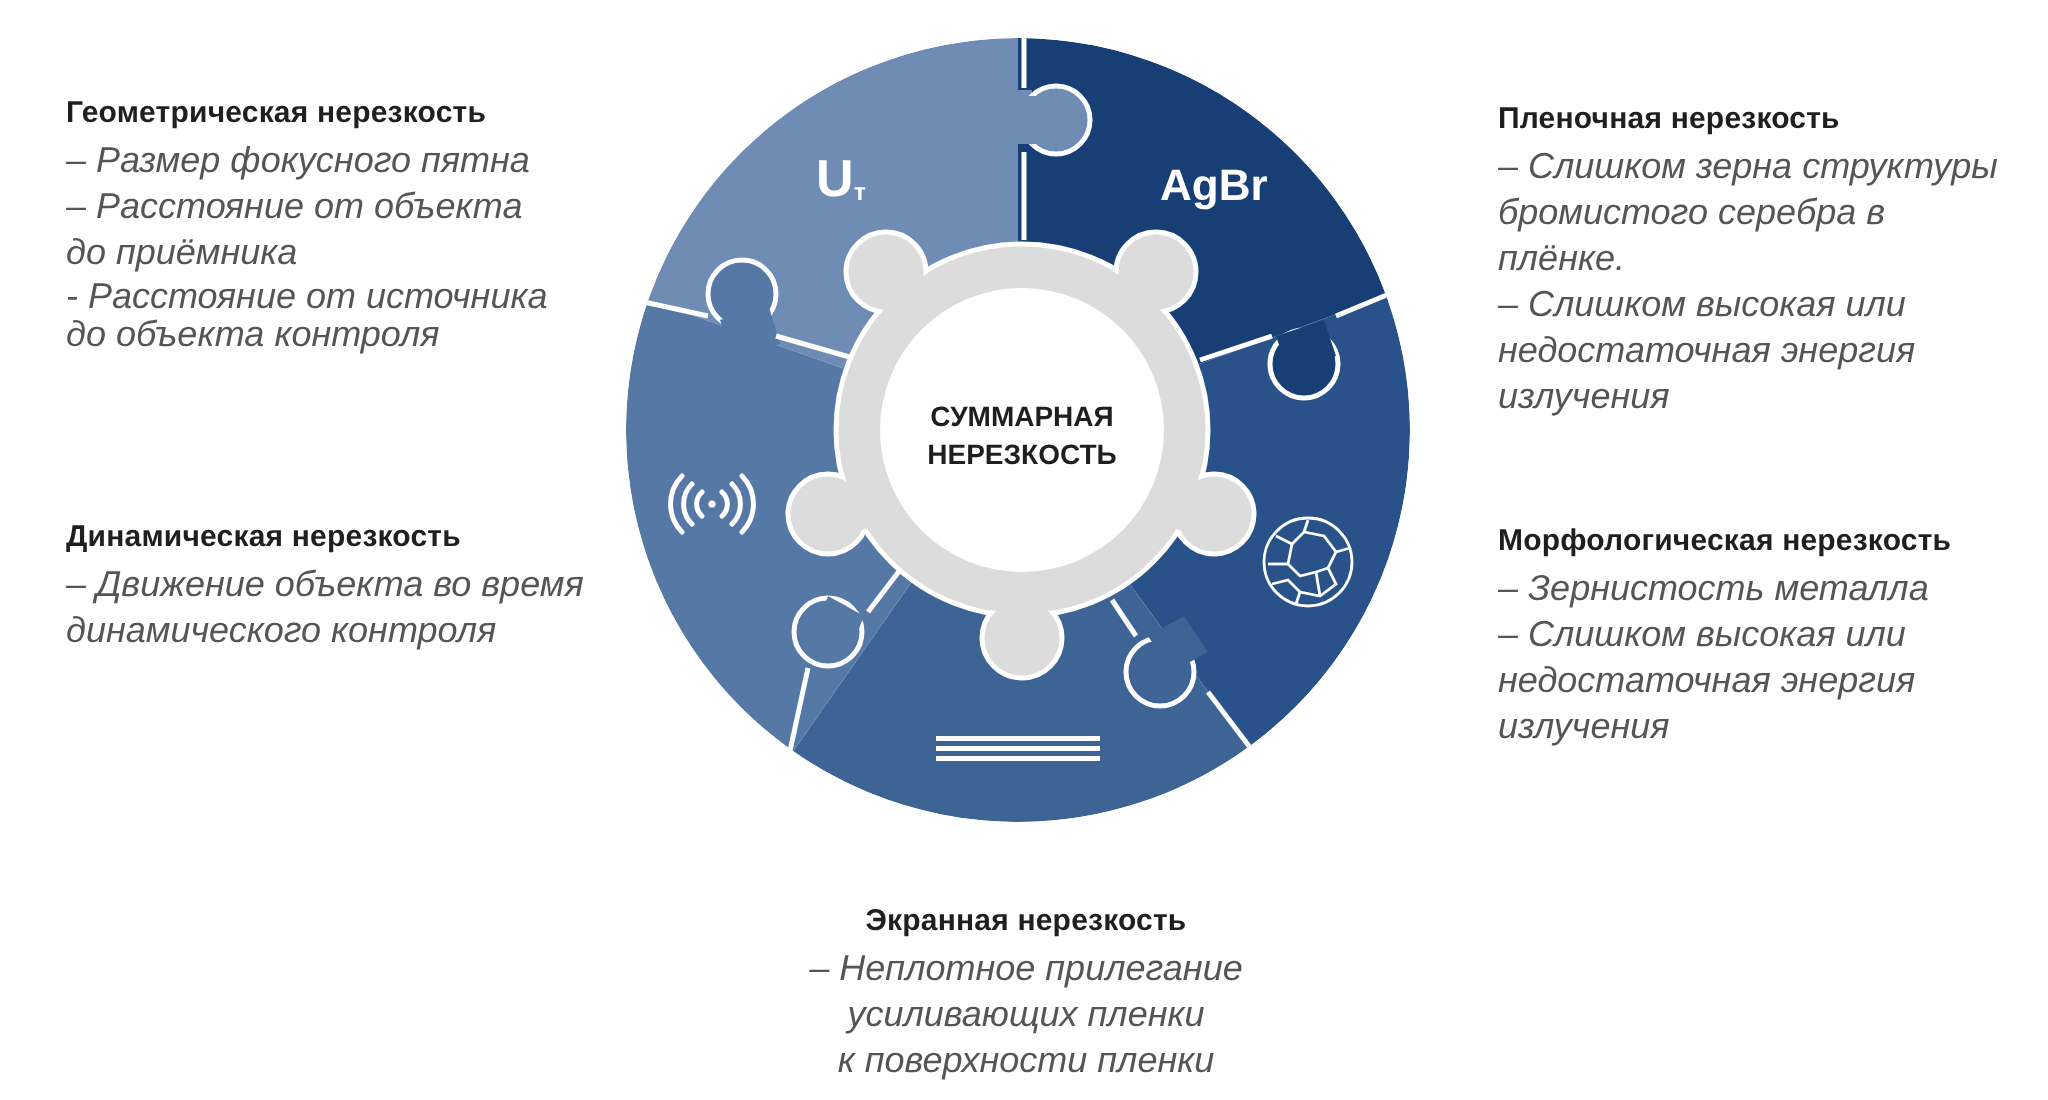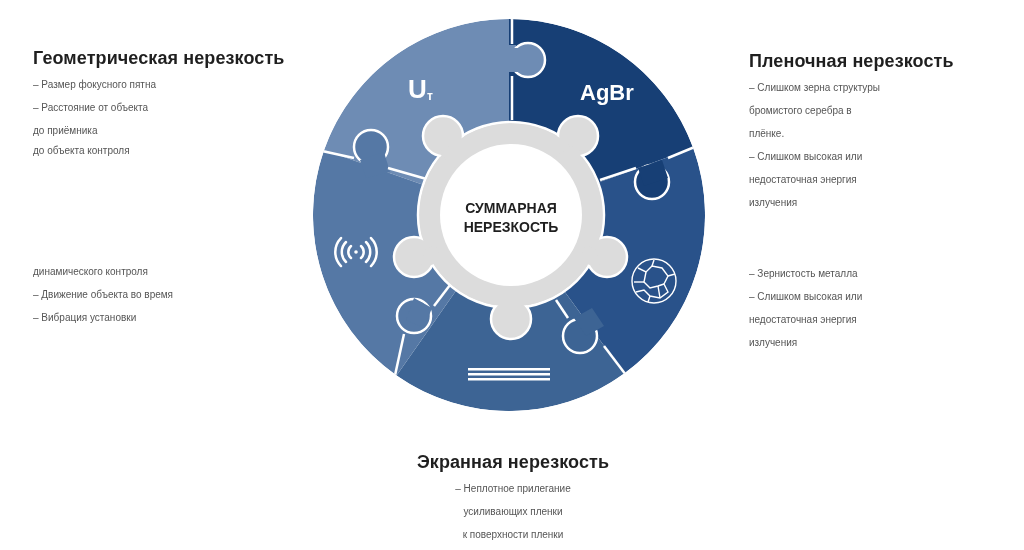--- a/index.html
+++ b/index.html
@@ -4,25 +4,25 @@
 <style>
   html, body { margin: 0; padding: 0; }
   body {
     width: 1024px; height: 550px; background: #ffffff;
     position: relative; overflow: hidden;
     font-family: "Liberation Sans", "DejaVu Sans", sans-serif;
     color: #3a3a3a;
   }
   .block { position: absolute; }
   .block h3 {
-    margin: 0 0 4px 0; font-size: 18px; font-weight: bold; color: #1f1f1f;
+    margin: 0 0 4px 0; font-size: 15px; font-weight: bold; color: #1f1f1f;
     letter-spacing: 0.1px;
   }
   .block .line {
-    font-size: 10px; line-height: 23px; color: #555555; white-space: nowrap;
+    font-size: 18px; line-height: 23px; color: #555555; white-space: nowrap; font-style: italic;
   }
   .block.tight .line { line-height: 20px; }
   #geom { left: 33px; top: 48px; }
   #dyn { left: 33px; top: 260px; }
   #film { left: 749px; top: 51px; }
   #morph { left: 749px; top: 262px; }
   #screen { left: 380px; top: 452px; width: 266px; text-align: center; }
   #screen .line { line-height: 23px; }
   #diagram { position: absolute; left: 0; top: 0; }
   .center-text {
@@ -145,40 +145,42 @@
     <rect x="468" y="373" width="82" height="2.5"></rect>
     <rect x="468" y="378" width="82" height="2.5"></rect>
   </g>
 </svg>
 
 <div class="block tight" id="geom">
   <h3>Геометрическая нерезкость</h3>
   <div class="line" style="line-height:23px">– Размер фокусного пятна</div>
   <div class="line" style="line-height:23px">– Расстояние от объекта</div>
   <div class="line" style="line-height:23px">до приёмника</div>
+  <div class="line" style="line-height:20px">- Расстояние от источника</div>
   <div class="line" style="line-height:18px">до объекта контроля</div>
 </div>
 
 <div class="block" id="dyn">
+  <h3>Динамическая нерезкость</h3>
+  <div class="line">– Движение объекта во время</div>
   <div class="line">динамического контроля</div>
-  <div class="line">– Движение объекта во время</div>
-  <div class="line">– Вибрация установки</div>
 </div>
 
 <div class="block" id="film">
   <h3>Пленочная нерезкость</h3>
   <div class="line">– Слишком зерна структуры</div>
   <div class="line">бромистого серебра в</div>
   <div class="line">плёнке.</div>
   <div class="line">– Слишком высокая или</div>
   <div class="line">недостаточная энергия</div>
   <div class="line">излучения</div>
 </div>
 
 <div class="block" id="morph">
+  <h3>Морфологическая нерезкость</h3>
   <div class="line">– Зернистость металла</div>
   <div class="line">– Слишком высокая или</div>
   <div class="line">недостаточная энергия</div>
   <div class="line">излучения</div>
 </div>
 
 <div class="block" id="screen">
   <h3>Экранная нерезкость</h3>
   <div class="line">– Неплотное прилегание</div>
   <div class="line">усиливающих пленки</div>

